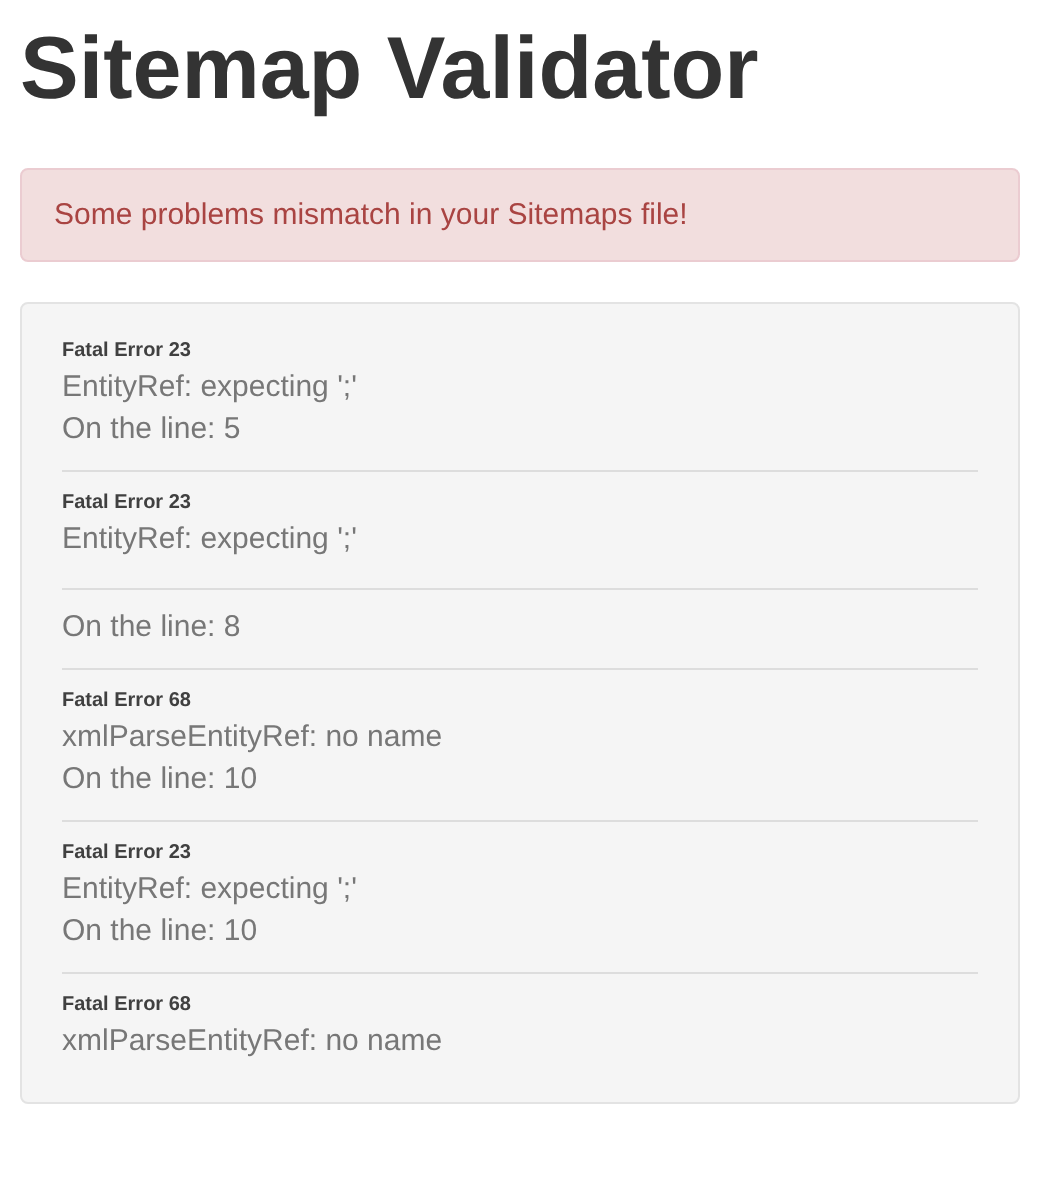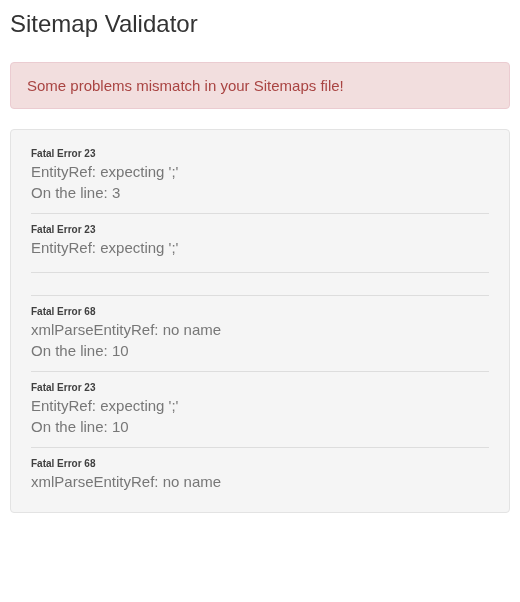--- a/index.html
+++ b/index.html
@@ -8,22 +8,22 @@
     padding: 0;
     font-family: "Helvetica Neue", Helvetica, Arial, sans-serif;
     background: #fff;
     color: #333;
   }
   .page {
     width: 520px;
     padding: 0 10px 10px 10px;
   }
   h1.page-title {
-    font-size: 24px;
-    font-weight: 400;
+    font-size: 44px;
+    font-weight: 700;
     color: #333;
     margin: 10px 0 24px 0;
   }
   .alert {
     background: #f2dede;
     border: 1px solid #ebccd1;
     color: #a94442;
     border-radius: 4px;
     padding: 14px 16px;
     font-size: 15px;
@@ -67,27 +67,28 @@
 
 <div class="page">
   <h1 class="page-title">Sitemap Validator</h1>
 
   <div class="alert">Some problems mismatch in your Sitemaps file!</div>
 
   <div class="panel">
     <div class="error-item">
       <div class="error-title">Fatal Error 23</div>
       <div class="error-msg">EntityRef: expecting ';'</div>
-      <div class="error-line">On the line: 3</div>
+      <div class="error-line">On the line: 5</div>
     </div>
     <div class="error-item">
       <div class="error-title">Fatal Error 23</div>
       <div class="error-msg">EntityRef: expecting ';'</div>
     </div>
     <div class="error-item">
+      <div class="error-line">On the line: 8</div>
     </div>
     <div class="error-item">
       <div class="error-title">Fatal Error 68</div>
       <div class="error-msg">xmlParseEntityRef: no name</div>
       <div class="error-line">On the line: 10</div>
     </div>
     <div class="error-item">
       <div class="error-title">Fatal Error 23</div>
       <div class="error-msg">EntityRef: expecting ';'</div>
       <div class="error-line">On the line: 10</div>

